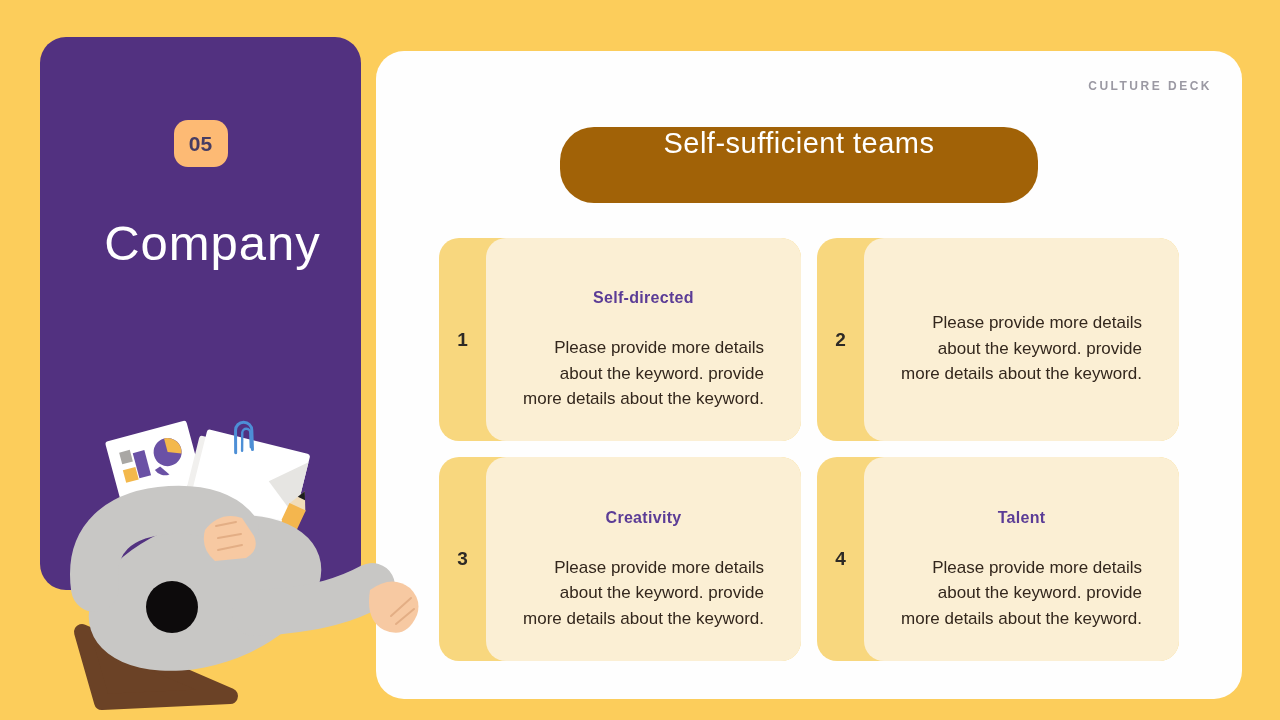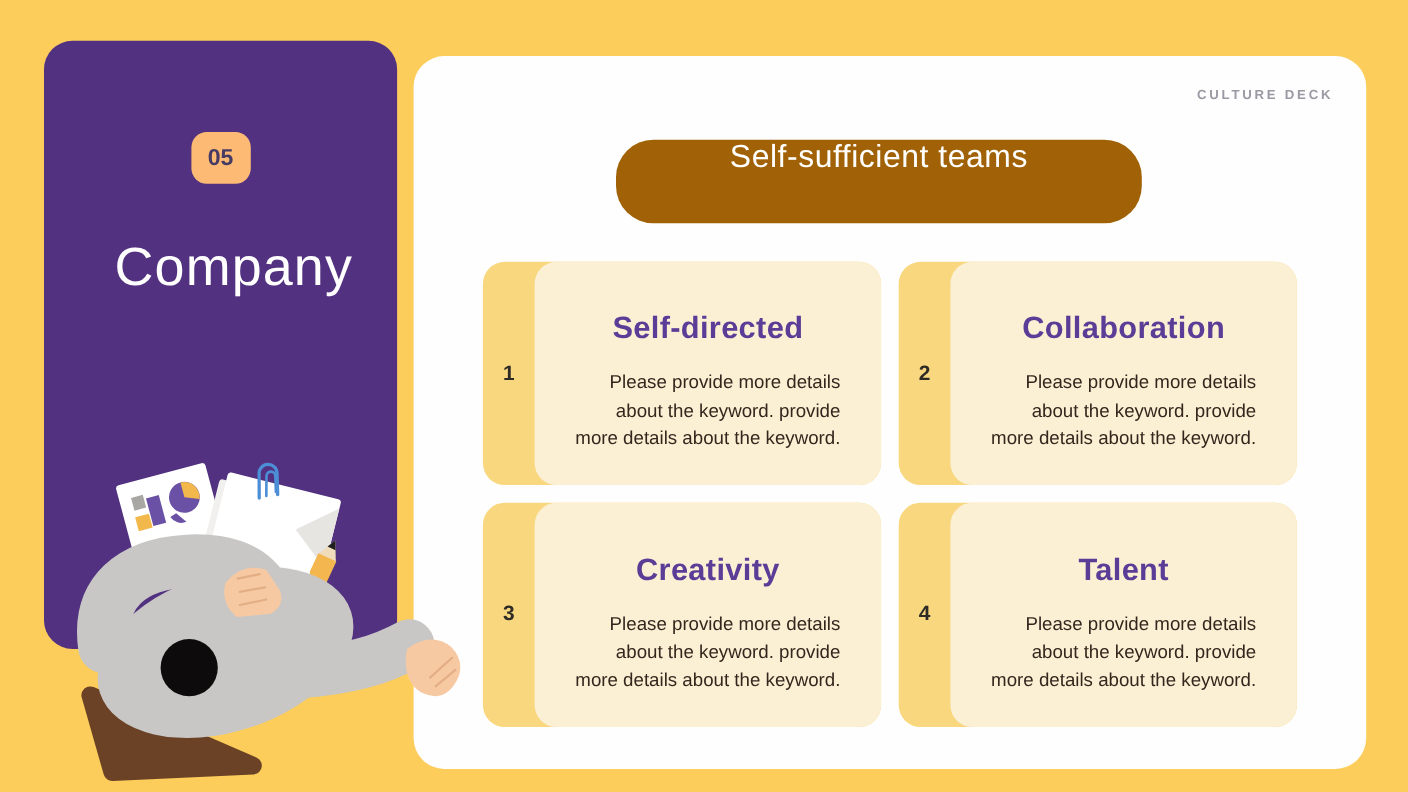--- a/index.html
+++ b/index.html
@@ -48,21 +48,21 @@
     position:absolute;left:0;top:0;width:47px;height:100%;
     display:flex;align-items:center;justify-content:center;
     font-size:19px;font-weight:600;color:#2E2A26;
   }
   .card-body{
     margin-left:47px;height:100%;background:#FBEFD4;border-radius:20px;
     box-sizing:border-box;display:flex;flex-direction:column;
     align-items:center;justify-content:center;padding-top:18px;
   }
   .card-title{
-    margin:0 0 24px 0;font-size:28px;line-height:26px;font-weight:bold;
+    margin:0 0 24px 0;font-size:16px;line-height:26px;font-weight:bold;
     color:#5B3C96;letter-spacing:.3px;
   }
   .card-text{
     margin:0;font-size:17px;line-height:25.5px;color:#33271D;text-align:right;
   }
   .card-text span{display:block;white-space:nowrap;}
   
   .illus{position:absolute;left:20px;top:418px;width:400px;height:302px;}
 </style>
 </head>
@@ -96,21 +96,20 @@
             <span>Please provide more details</span>
             <span>about the keyword. provide</span>
             <span>more details about the keyword.</span>
           </p>
         </div>
       </div>
 
       <div class="card">
         <div class="card-num">2</div>
         <div class="card-body">
-          <h3 class="card-title">Collaboration</h3>
           <p class="card-text">
             <span>Please provide more details</span>
             <span>about the keyword. provide</span>
             <span>more details about the keyword.</span>
           </p>
         </div>
       </div>
 
       <div class="card">
         <div class="card-num">3</div>

